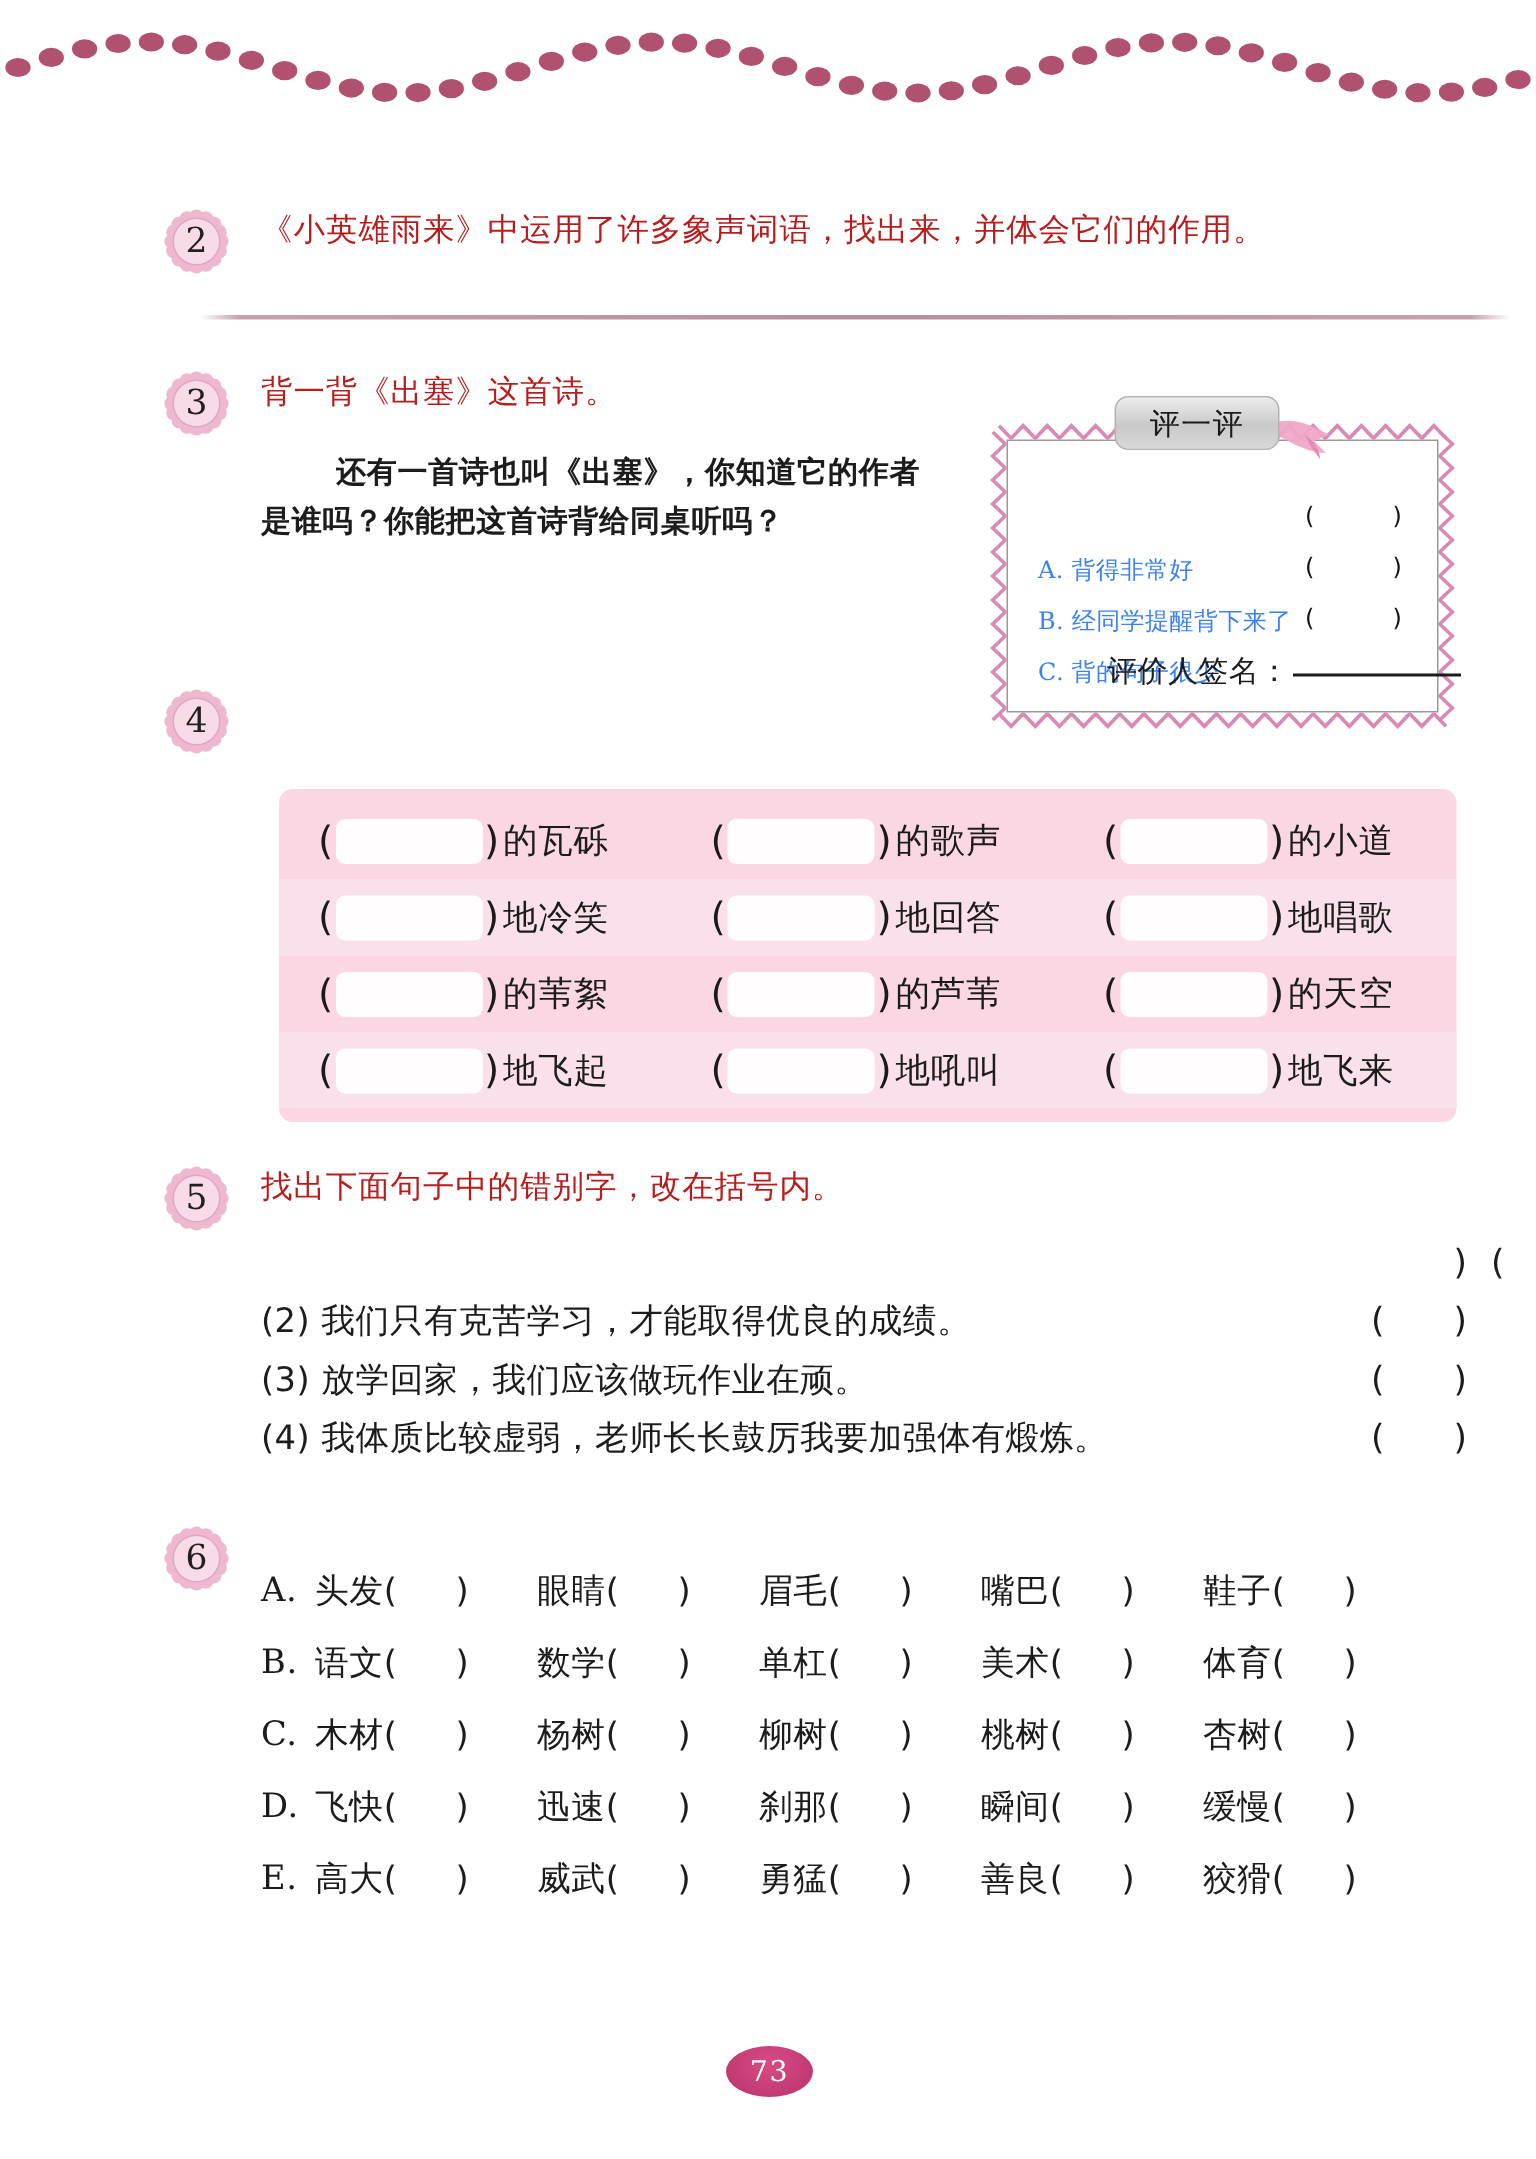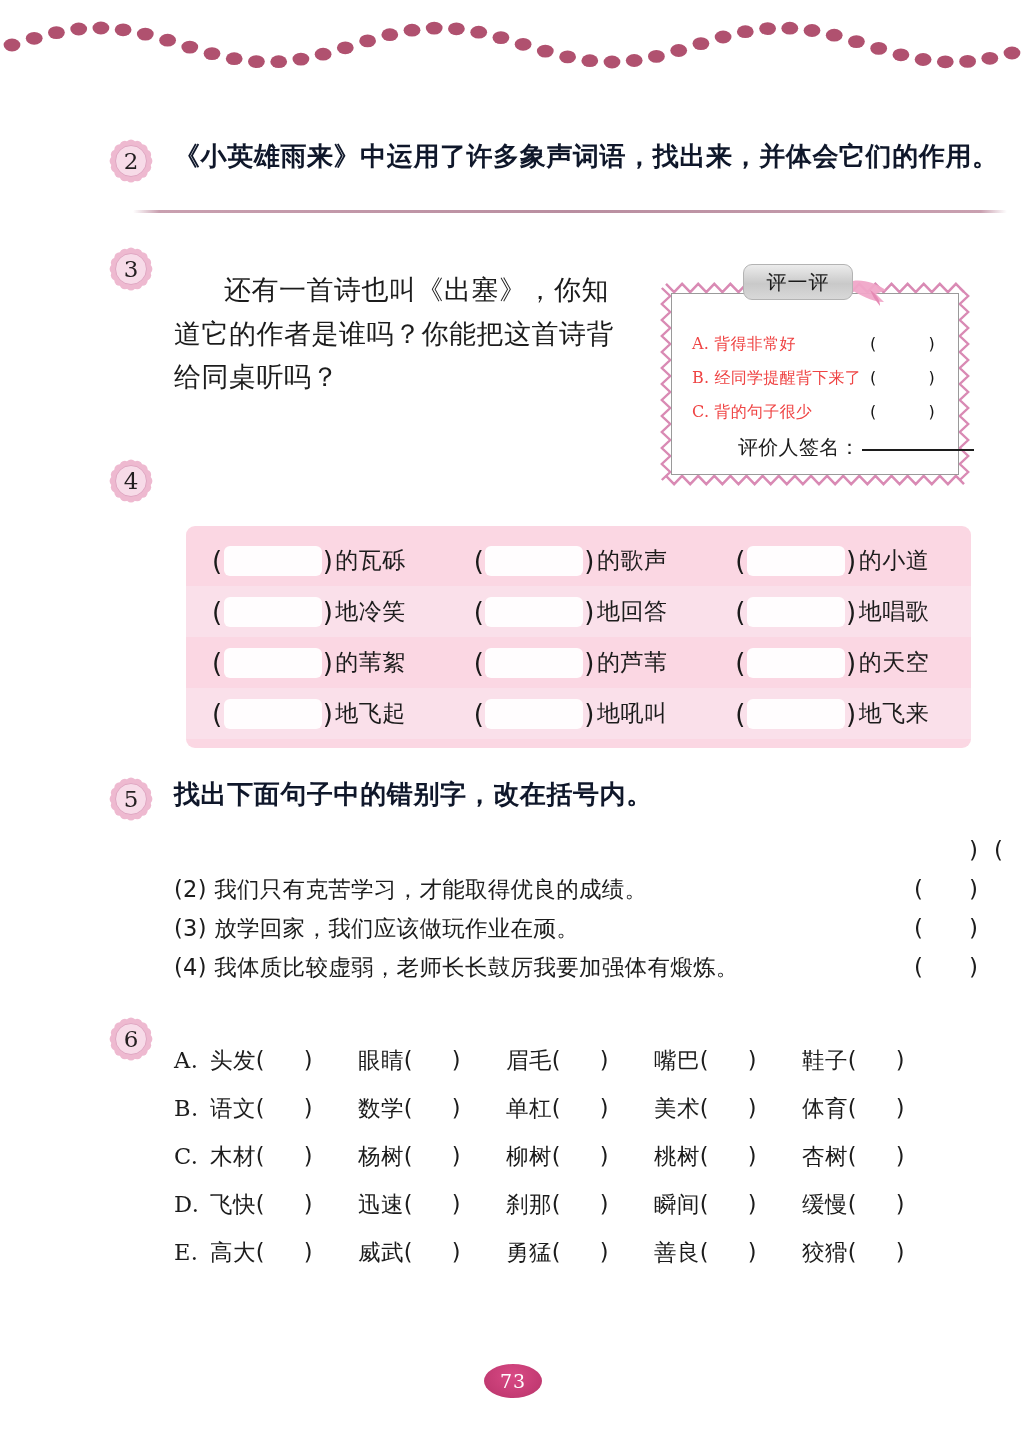--- a/index.html
+++ b/index.html
@@ -57,46 +57,46 @@
 
   
   .q {
     position: absolute;
     left: 108px;
   }
   .q-body {
     margin-left: 66px;
   }
   .qtext {
-    font-size: 26px;
+    font-size: 21px;
     line-height: 1.45;
     letter-spacing: 0.6px;
-    color: #0f172a;
+    color: #b91c1c;
     font-family: "DejaVu Sans", "Liberation Sans", sans-serif;
     white-space: nowrap;
-    font-weight: bold;
   }
   .qtext.wrap { white-space: normal; }
 
   
   .divider {
     position: absolute;
     left: 133px;
     width: 874px;
     height: 3px;
     background: linear-gradient(to right, #ffffff 0%, #c9a0b0 3%, #b98ea0 50%, #c9a0b0 97%, #ffffff 100%);
     border-radius: 2px;
   }
 
   
   .para {
-    font-size: 27px;
+    font-size: 20px;
     line-height: 1.62;
     letter-spacing: 0.5px;
     width: 450px;
+    font-weight: bold;
   }
   .para .indent { display: inline-block; width: 50px; }
 
   
   .evalbox {
     position: absolute;
     left: 660px;
     top: 182px;
     width: 310px;
     height: 222px;
@@ -141,22 +141,23 @@
   .eval-ribbon {
     position: absolute;
     left: 186px;
     top: 12px;
     z-index: 3;
   }
   .eval-opt {
     position: absolute;
     font-size: 16px;
     letter-spacing: 0.3px;
-    color: #ef4444;
+    color: #3b82f6;
     white-space: nowrap;
+    margin-top: 36px;
   }
   .eval-opt .lab {
     font-family: "DejaVu Serif", "Liberation Serif", serif;
     margin-right: 5px;
   }
   .eval-paren {
     position: absolute;
     font-size: 16px;
     letter-spacing: 14px;
     color: #141414;
@@ -383,20 +384,21 @@
             <circle cx="29.20" cy="8.03" r="5.2"></circle>
             <circle cx="34.46" cy="11.54" r="5.2"></circle>
             <circle cx="37.97" cy="16.80" r="5.2"></circle>
           </g>
         <circle cx="23" cy="23" r="15.5" fill="#f7dbe8"></circle>
         <circle cx="23" cy="23" r="15.5" fill="none" stroke="#e0a6c2" stroke-width="1"></circle>
       </svg>
       <div class="num">3</div>
     </div>
     <div class="q-body">
+      <div class="qtext">背一背《出塞》这首诗。</div>
       <div class="para" style="margin-top:22px;">
         <span class="indent"></span><span>还有一首诗也叫《出塞》，你知道它的作者是谁吗？你能把这首诗背给同桌听吗？</span>
       </div>
     </div>
   </div>
 
   <div class="evalbox">
     <div class="eval-frame">
       <svg class="eval-zig" viewBox="0 0 310 204" xmlns="http://www.w3.org/2000/svg">
         <g id="zig" fill="none" stroke="#d98ab4" stroke-width="2.4">

